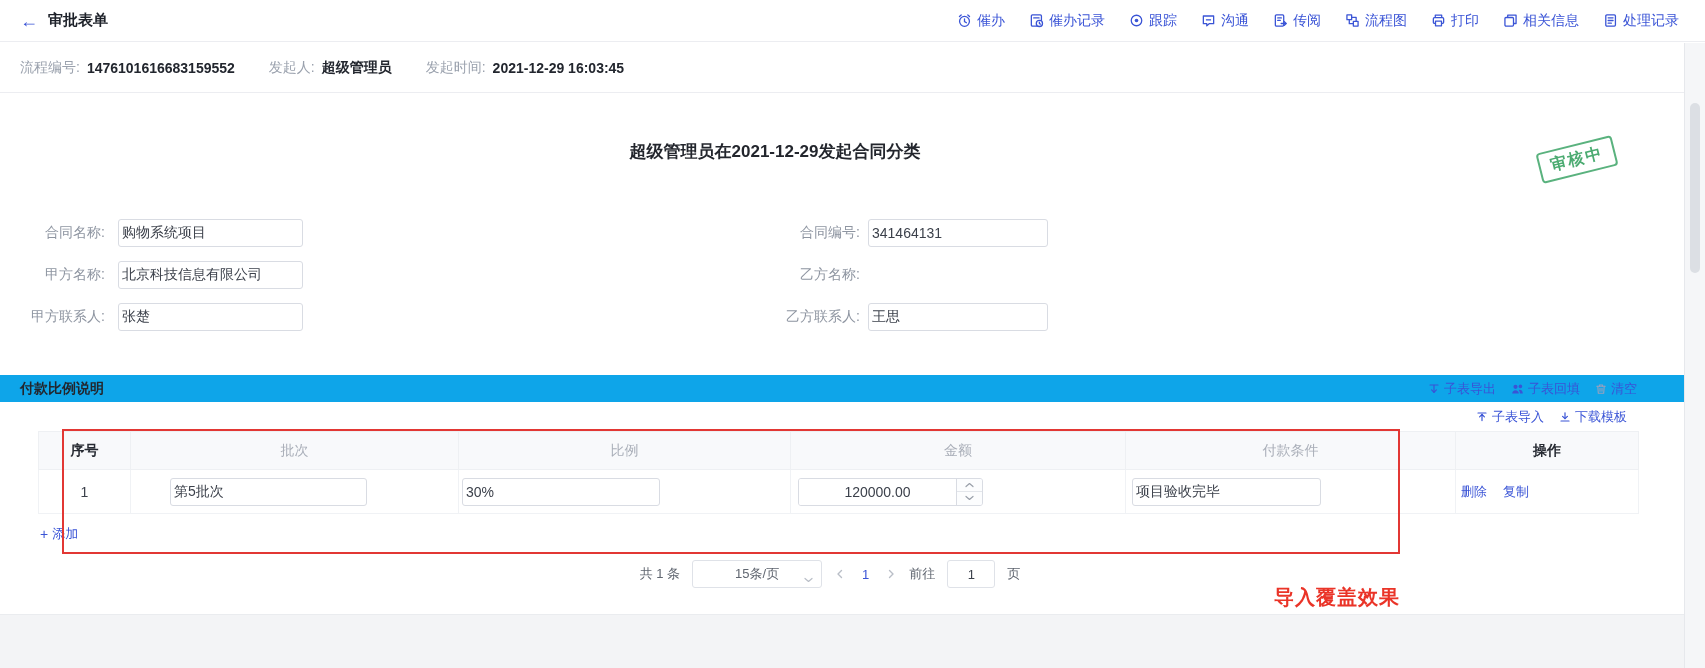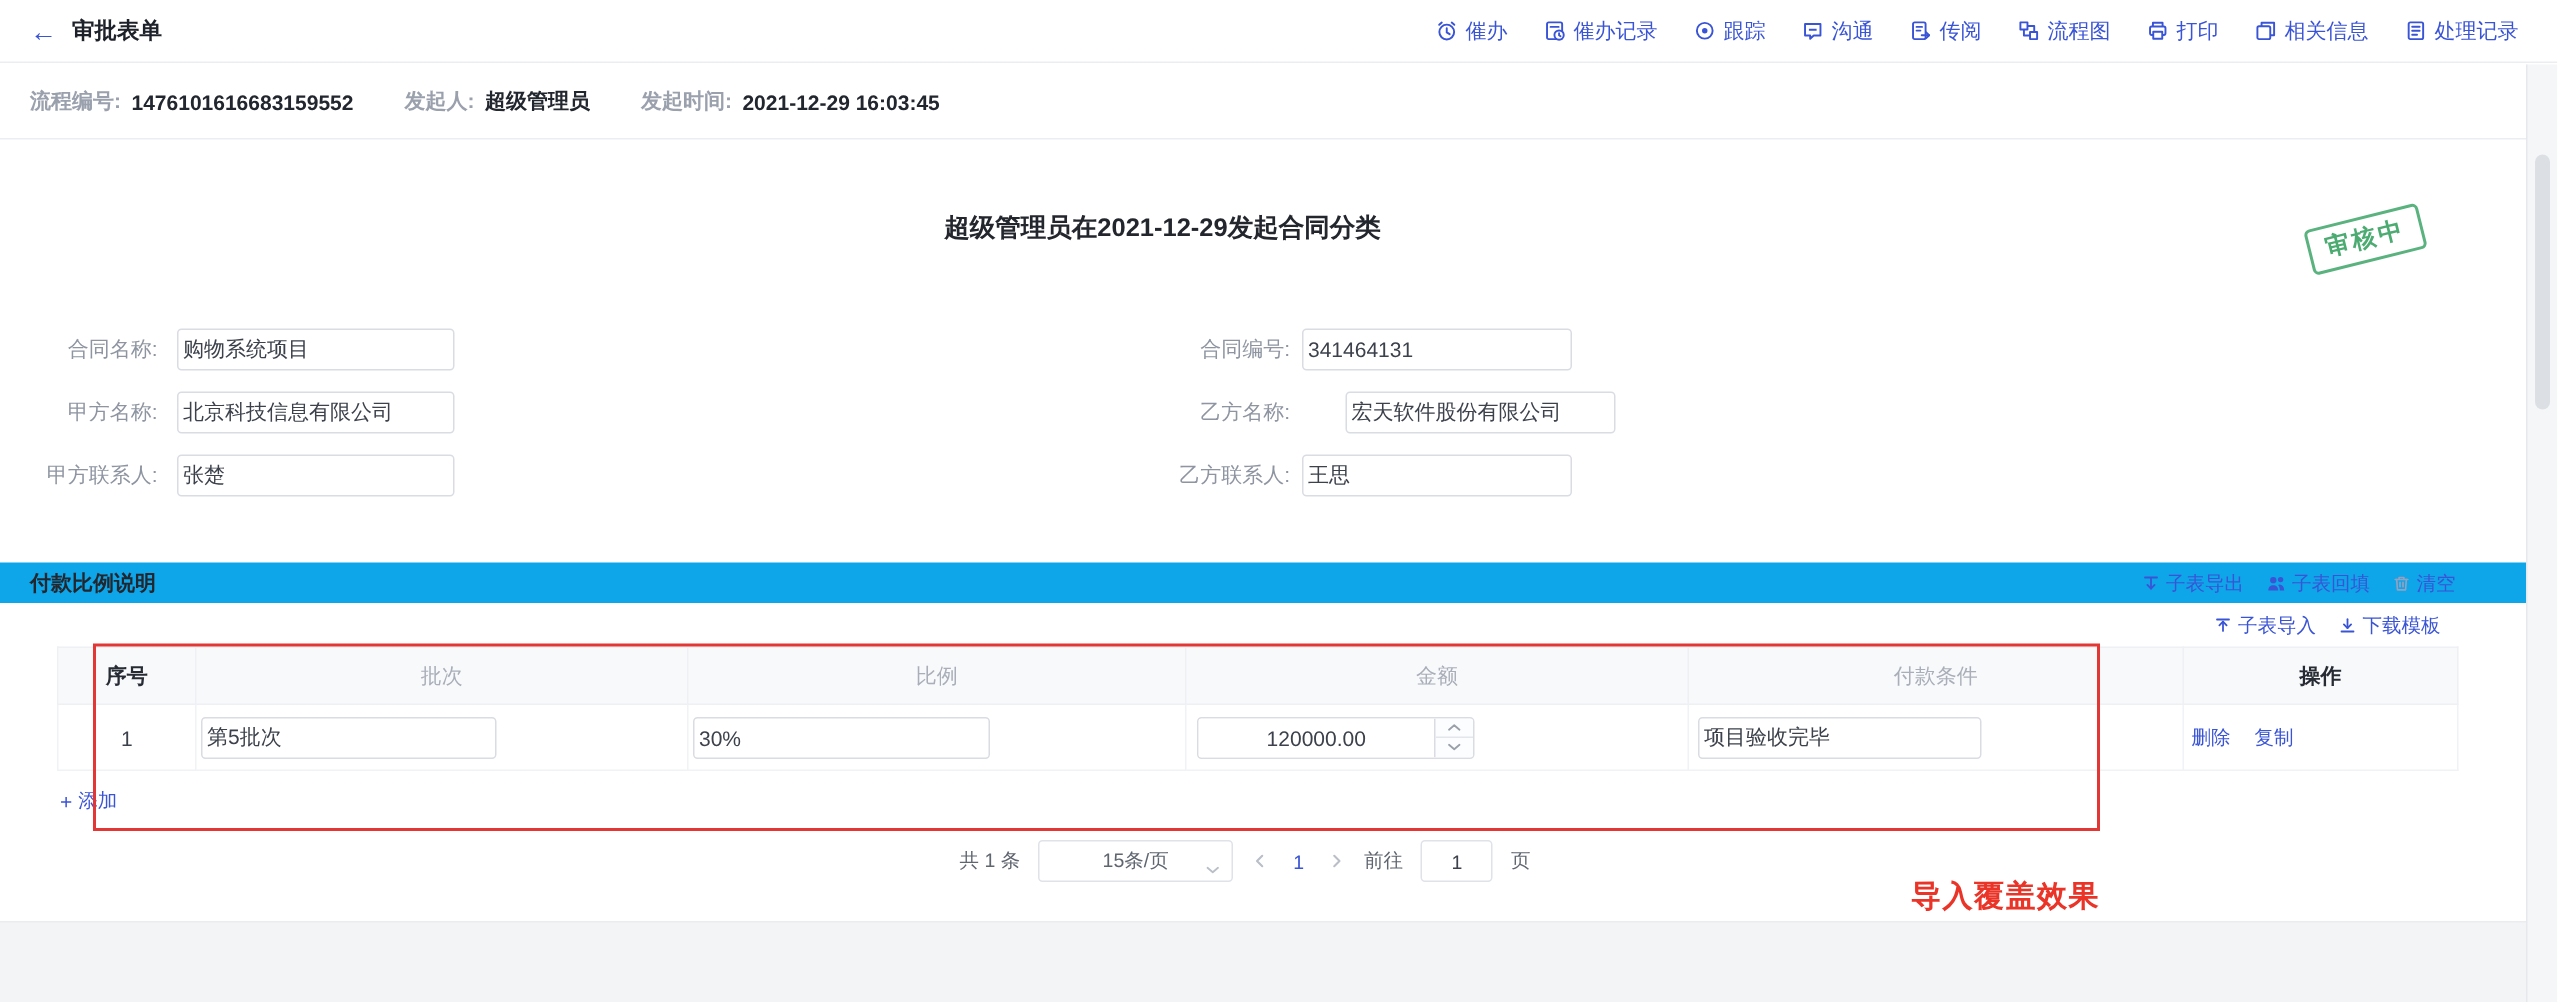--- a/index.html
+++ b/index.html
@@ -13,21 +13,21 @@
   .back-icon { color:#3a54d6; font-size:18px; font-weight:bold; margin-right:10px; cursor:pointer; line-height:1; }
   .page-title { font-size:15px; font-weight:bold; color:#1d2129; }
   .topbar-actions { margin-left:auto; display:flex; align-items:flex-end; gap:24px; }
   .action { display:flex; align-items:center; gap:5px; color:#3a54d6; font-size:14px; cursor:pointer; white-space:nowrap; }
   .action svg { display:block; }
 
   
   .infobar { position:absolute; top:43px; left:0; width:1684px; height:50px; background:#fff;
              border-bottom:1px solid #ecedf1; display:flex; align-items:center; padding-left:20px; gap:34px; font-size:14px; }
   .info-item { display:flex; align-items:center; }
-  .info-item .lbl { color:#9aa1ad; margin-right:7px;font-weight:bold; }
+  .info-item .lbl { color:#9aa1ad; margin-right:7px; }
   .info-item .val { color:#22262e; font-weight:bold; }
 
   
   .main { position:absolute; top:94px; left:0; width:1684px; height:520px; background:#fff; }
   .form-title { position:absolute; top:46px; left:0; width:1550px; text-align:center;
                 font-size:17px; font-weight:bold; color:#23262d; }
   .stamp { position:absolute; left:1538px; top:50px; transform:rotate(-14deg);
            color:#4bab71; border:2px solid #5ab27e; border-radius:4px; padding:3px 10px;
            font-size:16px; font-weight:bold; letter-spacing:2px; background:rgba(255,255,255,.6); }
 
@@ -54,21 +54,21 @@
   .icon-muted { color:#97a1bf; }
 
   
   table.subtable { position:absolute; top:337px; left:38px; width:1600px; border-collapse:collapse; table-layout:fixed; }
   .subtable th { height:38px; background:#f8f9fb; font-weight:normal; color:#a9aeb8; font-size:14px;
                  border:1px solid #eef0f3; text-align:center; }
   .subtable th.strong { color:#272b33; font-weight:bold; font-size:14px; }
   .subtable td { height:44px; border:1px solid #f0f2f5; background:#fff; font-size:14px; color:#3c414b; }
   .td-center { text-align:center; }
   .td-pad { padding-left:3px; }
-  .cell-input { width:197px; }
+  .cell-input { width:197px;margin-left:36px; }
   .cell-input-sm { width:198px; }
   .cond-input { width:189px; margin-left:6px; }
 
   .num-input { display:flex; width:185px; height:28px; border:1px solid #d9dce3; border-radius:3px;
                overflow:hidden; margin-left:7px; background:#fff; }
   .num-input input { flex:1; border:none; outline:none; text-align:center; font-size:14px; color:#3c414b;
                      font-family:"Liberation Sans","DejaVu Sans",sans-serif; min-width:0; }
   .spin { width:26px; border-left:1px solid #d9dce3; display:flex; flex-direction:column; background:#fcfdfe; }
   .spin-btn { flex:1; display:flex; align-items:center; justify-content:center; color:#9aa0aa; cursor:pointer; }
   .spin-btn + .spin-btn { border-top:1px solid #e3e6eb; }
@@ -237,21 +237,20 @@
       <span class="flabel">甲方联系人:</span>
       <input class="tbox" value="张楚" style="">
     </div>
 
     <div class="field-row col-right" style="top:125px; left:756px;">
       <span class="flabel">合同编号:</span>
       <input class="tbox" value="341464131" style="">
     </div>
     <div class="field-row col-right" style="top:167px; left:756px;gap:29px;">
       <span class="flabel">乙方名称:</span>
-      <input class="tbox" value="宏天软件股份有限公司" style="">
     </div>
     <div class="field-row col-right" style="top:209px; left:756px;">
       <span class="flabel">乙方联系人:</span>
       <input class="tbox" value="王思" style="">
     </div>
 
     <div class="section-band">
       <span class="section-title">付款比例说明</span>
     </div>
 

